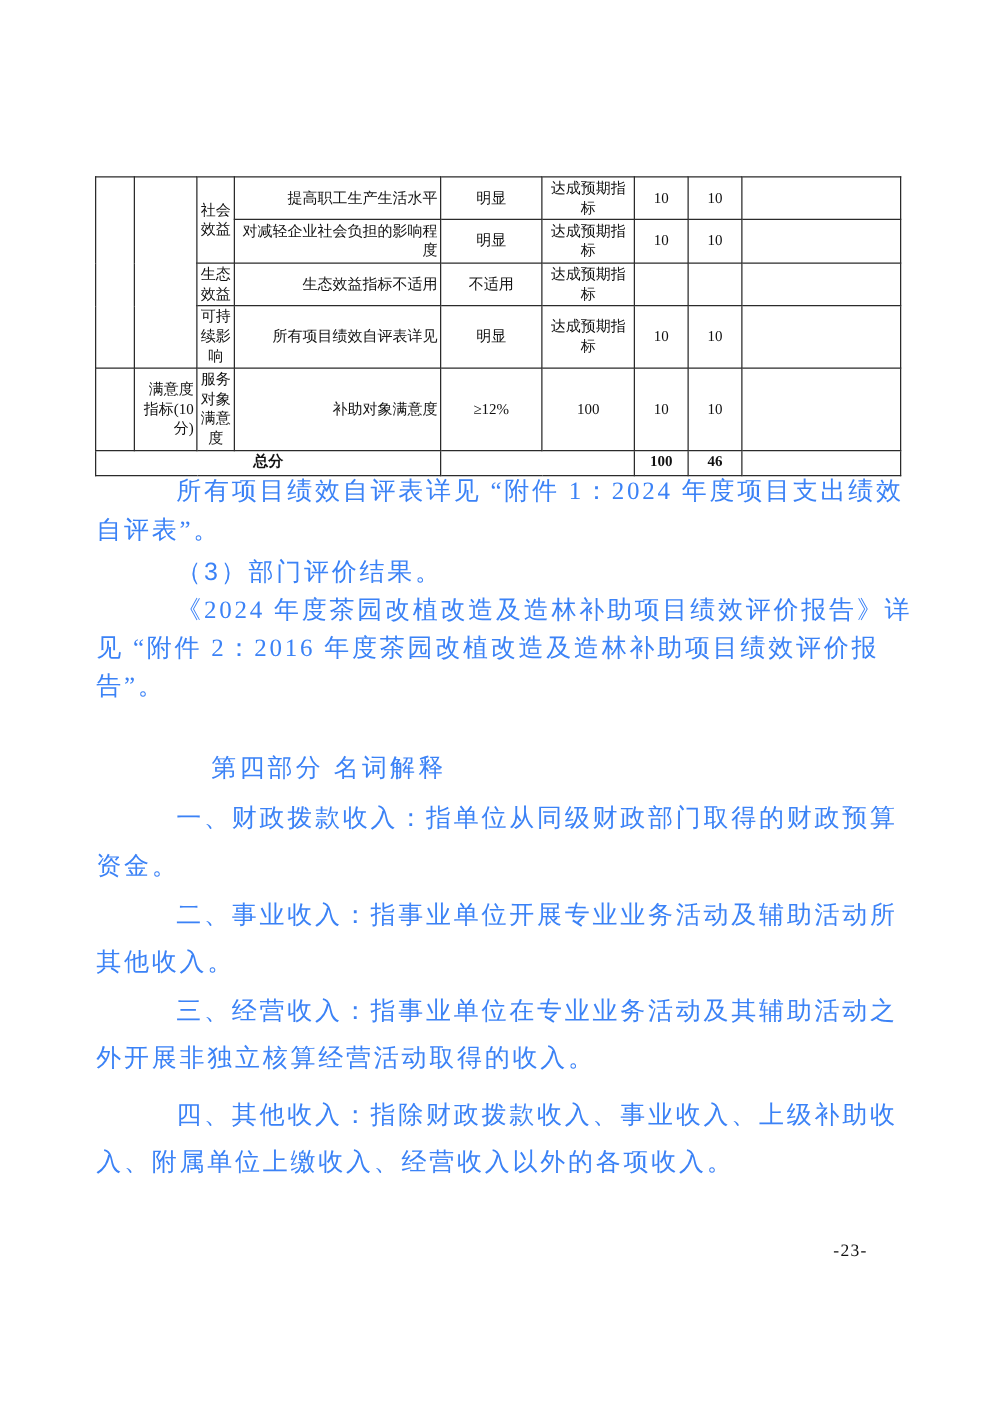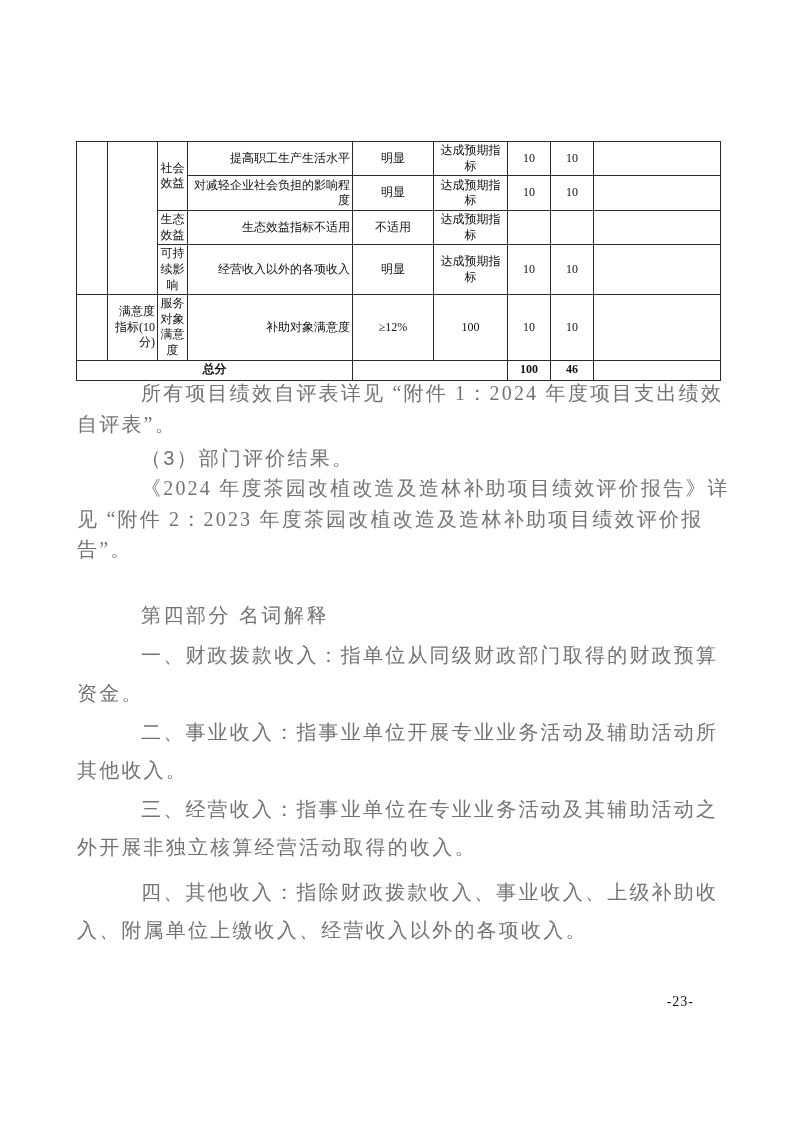--- a/index.html
+++ b/index.html
@@ -19,25 +19,25 @@
     text-align:center;vertical-align:middle;
     padding:1px 2px;overflow:hidden;word-break:break-all;
   }
   .score-table td.left{text-align:right;padding-left:4px;}
   .score-table td.bold{font-weight:bold;}
   .r1{height:32px}.r2{height:35px}.r3{height:32px}
   .r4{height:45px}.r5{height:60px}.r6{height:20px}
   
   .line{
     position:absolute;left:77px;width:643px;height:38px;line-height:38px;
-    font-size:20px;letter-spacing:2.2px;white-space:pre;color:#737373;
+    font-size:20px;letter-spacing:2.2px;white-space:pre;color:#3b82f6;
   }
   .indent{text-indent:64px;}
   .lead{font-weight:normal;font-family:"Liberation Sans","DejaVu Sans",sans-serif;}
-  .heading .lead{letter-spacing:2.5px;}
+  .heading .lead{letter-spacing:2.5px;margin-left:28px;}
   .page-num{
     position:absolute;top:991px;right:100px;height:22px;line-height:22px;
     font-size:14px;letter-spacing:1px;color:#111;
   }
 </style>
 </head>
 <body>
 
 <table class="score-table">
   <colgroup>
@@ -75,21 +75,21 @@
     <td>生态效益</td>
     <td class="left">生态效益指标不适用</td>
     <td>不适用</td>
     <td>达成预期指标</td>
     <td></td>
     <td></td>
     <td></td>
   </tr>
   <tr class="r4">
     <td>可持续影响</td>
-    <td class="left">经营收入以外的各项收入</td>
+    <td class="left">所有项目绩效自评表详见</td>
     <td>明显</td>
     <td>达成预期指标</td>
     <td>10</td>
     <td>10</td>
     <td></td>
   </tr>
   <tr class="r5">
     <td></td>
     <td class="left">满意度指标(10分)</td>
     <td>服务对象满意度</td>
@@ -107,21 +107,21 @@
     <td class="bold">46</td>
     <td></td>
   </tr>
 </tbody>
   </table>
 
 <div class="line indent" style="top:374px"><span class="lead"></span><span>所有项目绩效自评表详见 “附件 1：2024 年度项目支出绩效</span></div>
 <div class="line" style="top:405px"><span class="lead"></span><span>自评表”。</span></div>
 <div class="line indent" style="top:439px"><span class="lead">（3）部门评价结果。</span><span></span></div>
 <div class="line indent" style="top:469px"><span class="lead"></span><span>《2024 年度茶园改植改造及造林补助项目绩效评价报告》详</span></div>
-<div class="line" style="top:500px"><span class="lead"></span><span>见 “附件 2：2023 年度茶园改植改造及造林补助项目绩效评价报</span></div>
+<div class="line" style="top:500px"><span class="lead"></span><span>见 “附件 2：2016 年度茶园改植改造及造林补助项目绩效评价报</span></div>
 <div class="line" style="top:530px"><span class="lead"></span><span>告”。</span></div>
 <div class="line indent heading" style="top:596px"><span class="lead">第四部分 名词解释</span><span></span></div>
 <div class="line indent" style="top:636px"><span class="lead">一、财政拨款收入：</span><span>指单位从同级财政部门取得的财政预算</span></div>
 <div class="line" style="top:674px"><span class="lead"></span><span>资金。</span></div>
 <div class="line indent" style="top:713px"><span class="lead">二、事业收入：</span><span>指事业单位开展专业业务活动及辅助活动所</span></div>
 <div class="line" style="top:751px"><span class="lead"></span><span>其他收入。</span></div>
 <div class="line indent" style="top:790px"><span class="lead">三、经营收入：</span><span>指事业单位在专业业务活动及其辅助活动之</span></div>
 <div class="line" style="top:828px"><span class="lead"></span><span>外开展非独立核算经营活动取得的收入。</span></div>
 <div class="line indent" style="top:873px"><span class="lead">四、其他收入：</span><span>指除财政拨款收入、事业收入、上级补助收</span></div>
 <div class="line" style="top:911px"><span class="lead"></span><span>入、附属单位上缴收入、经营收入以外的各项收入。</span></div>

